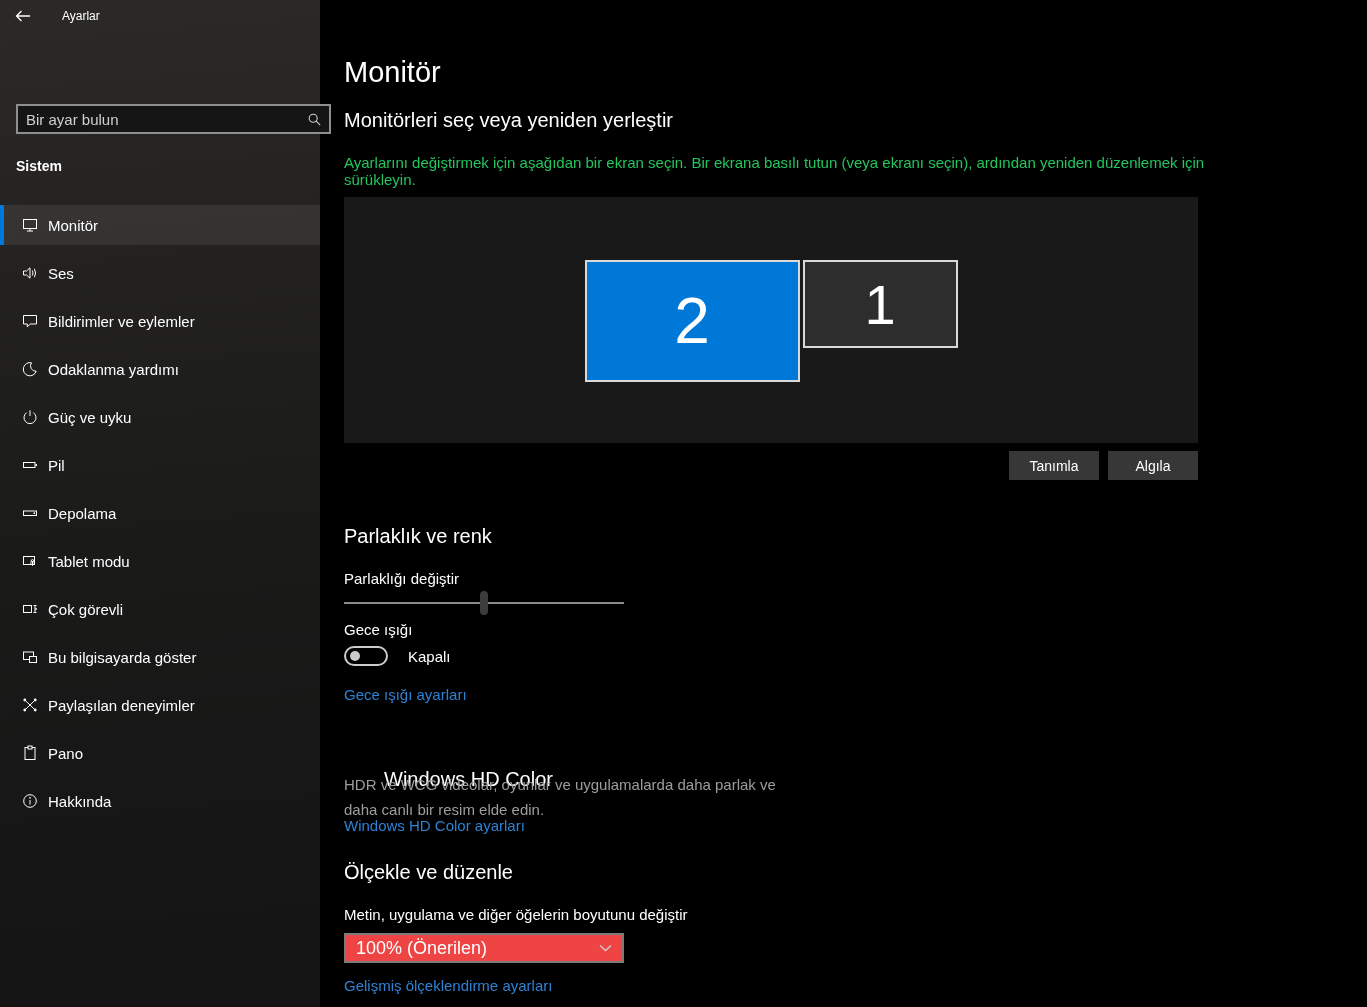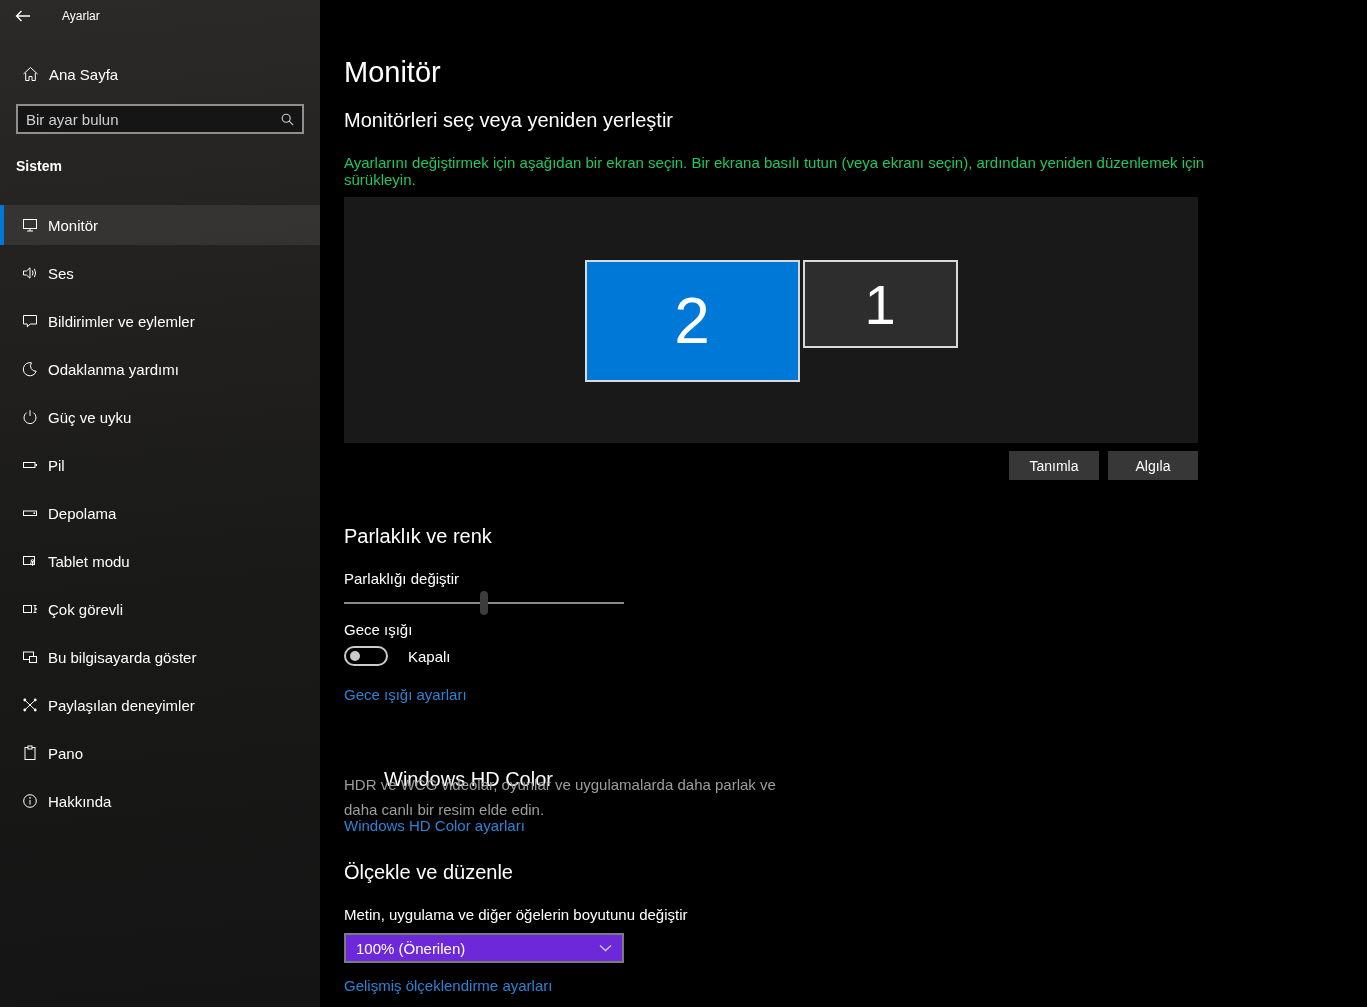--- a/index.html
+++ b/index.html
@@ -13,21 +13,21 @@
     position:absolute; left:0; top:0; width:320px; height:1007px;
     background:linear-gradient(175deg,#2b2a28 0%,#232221 25%,#1a1a19 55%,#141414 100%);
   }
   .titlebar { position:absolute; top:0; left:0; width:100%; height:32px; display:flex; align-items:center; }
   .back-btn { width:46px; height:32px; display:flex; align-items:center; justify-content:center; cursor:pointer; }
   .app-title { font-size:12px; margin-left:16px; color:#fff; }
   .home-row { position:absolute; top:56px; left:0; width:100%; height:36px; display:flex; align-items:center; padding-left:22px; cursor:pointer; }
   .home-row .icon { margin-right:10px; }
   .home-label { font-size:15px; }
   .search-box {
-    position:absolute; top:104px; left:16px; width:288px; height:30px;
+    position:absolute; top:104px; left:16px; width:315px; height:30px;
     border:2px solid #8f8f8f; background:#151515; display:flex; align-items:center;
   }
   .search-box input {
     flex:1; background:transparent; border:none; outline:none; color:#fff;
     font-size:15px; padding:0 8px; font-family:"Liberation Sans", sans-serif;
   }
   .search-box input::placeholder { color:#cfcfcf; opacity:1; }
   .search-icon-wrap { width:30px; display:flex; justify-content:center; }
   .section-label { position:absolute; top:158px; left:16px; font-size:14px; font-weight:bold; }
   .side-items { position:absolute; top:205px; left:0; width:100%; }
@@ -72,49 +72,41 @@
   .toggle-state { margin-left:20px; font-size:15px; }
   .link { position:absolute; left:0; font-size:15px; color:var(--link); cursor:pointer; }
   .night-link { top:686px; }
   .h-hdcolor { top:768px;margin-left:40px; }
   .hd-desc { position:absolute; top:772px; left:0; width:448px; font-size:15px; line-height:25px; color:#9d9d9d; }
   .hd-link { top:817px; }
   .h-scale { top:861px; }
   .scale-label { position:absolute; top:906px; left:0; font-size:15px; }
   .dropdown {
     position:absolute; top:933px; left:0; width:280px; height:30px; border:2px solid #7b7b7b;
-    background:#6d28d9; display:flex; align-items:center; justify-content:space-between;
-    padding:0 10px; font-size:15px; cursor:pointer;
+    background:#ef4444; display:flex; align-items:center; justify-content:space-between;
+    padding:0 10px; font-size:18px; cursor:pointer;
   }
   .scale-link { top:977px; }
   svg { display:block; }
 </style>
 </head>
 <body style="--accent: #0078d7; --link: #2e82d4;">
 
 <aside class="sidebar">
   <div class="titlebar">
     <div class="back-btn">
       <span class="icon">
         <svg width="16" height="12" viewBox="0 0 16 12">
             <path d="M6.5 1 L1.5 6 L6.5 11 M1.5 6 H15" stroke="#fff" stroke-width="1.3" fill="none"></path>
           </svg>
       </span>
     </div>
     <span class="app-title">Ayarlar</span>
   </div>
 
-  <div class="home-row">
-    <span class="icon">
-      <svg width="17" height="16" viewBox="0 0 16 16">
-          <path d="M1 8 L8 1.5 L15 8 M3.2 7 V14.5 H6.5 V10.5 H9.5 V14.5 H12.8 V7" stroke="#fff" stroke-width="1" fill="none"></path>
-        </svg>
-    </span>
-    <span class="home-label">Ana Sayfa</span>
-  </div>
 
   <div class="search-box">
     <input type="text" placeholder="Bir ayar bulun" style="">
     <span class="search-icon-wrap icon">
       <svg width="15" height="15" viewBox="0 0 15 15">
           <circle cx="6.2" cy="6.2" r="4" stroke="#cfcfcf" stroke-width="1.1" fill="none"></circle>
           <path d="M9.2 9.2 L13.2 13.2" stroke="#cfcfcf" stroke-width="1.1"></path>
         </svg>
     </span>
   </div>

